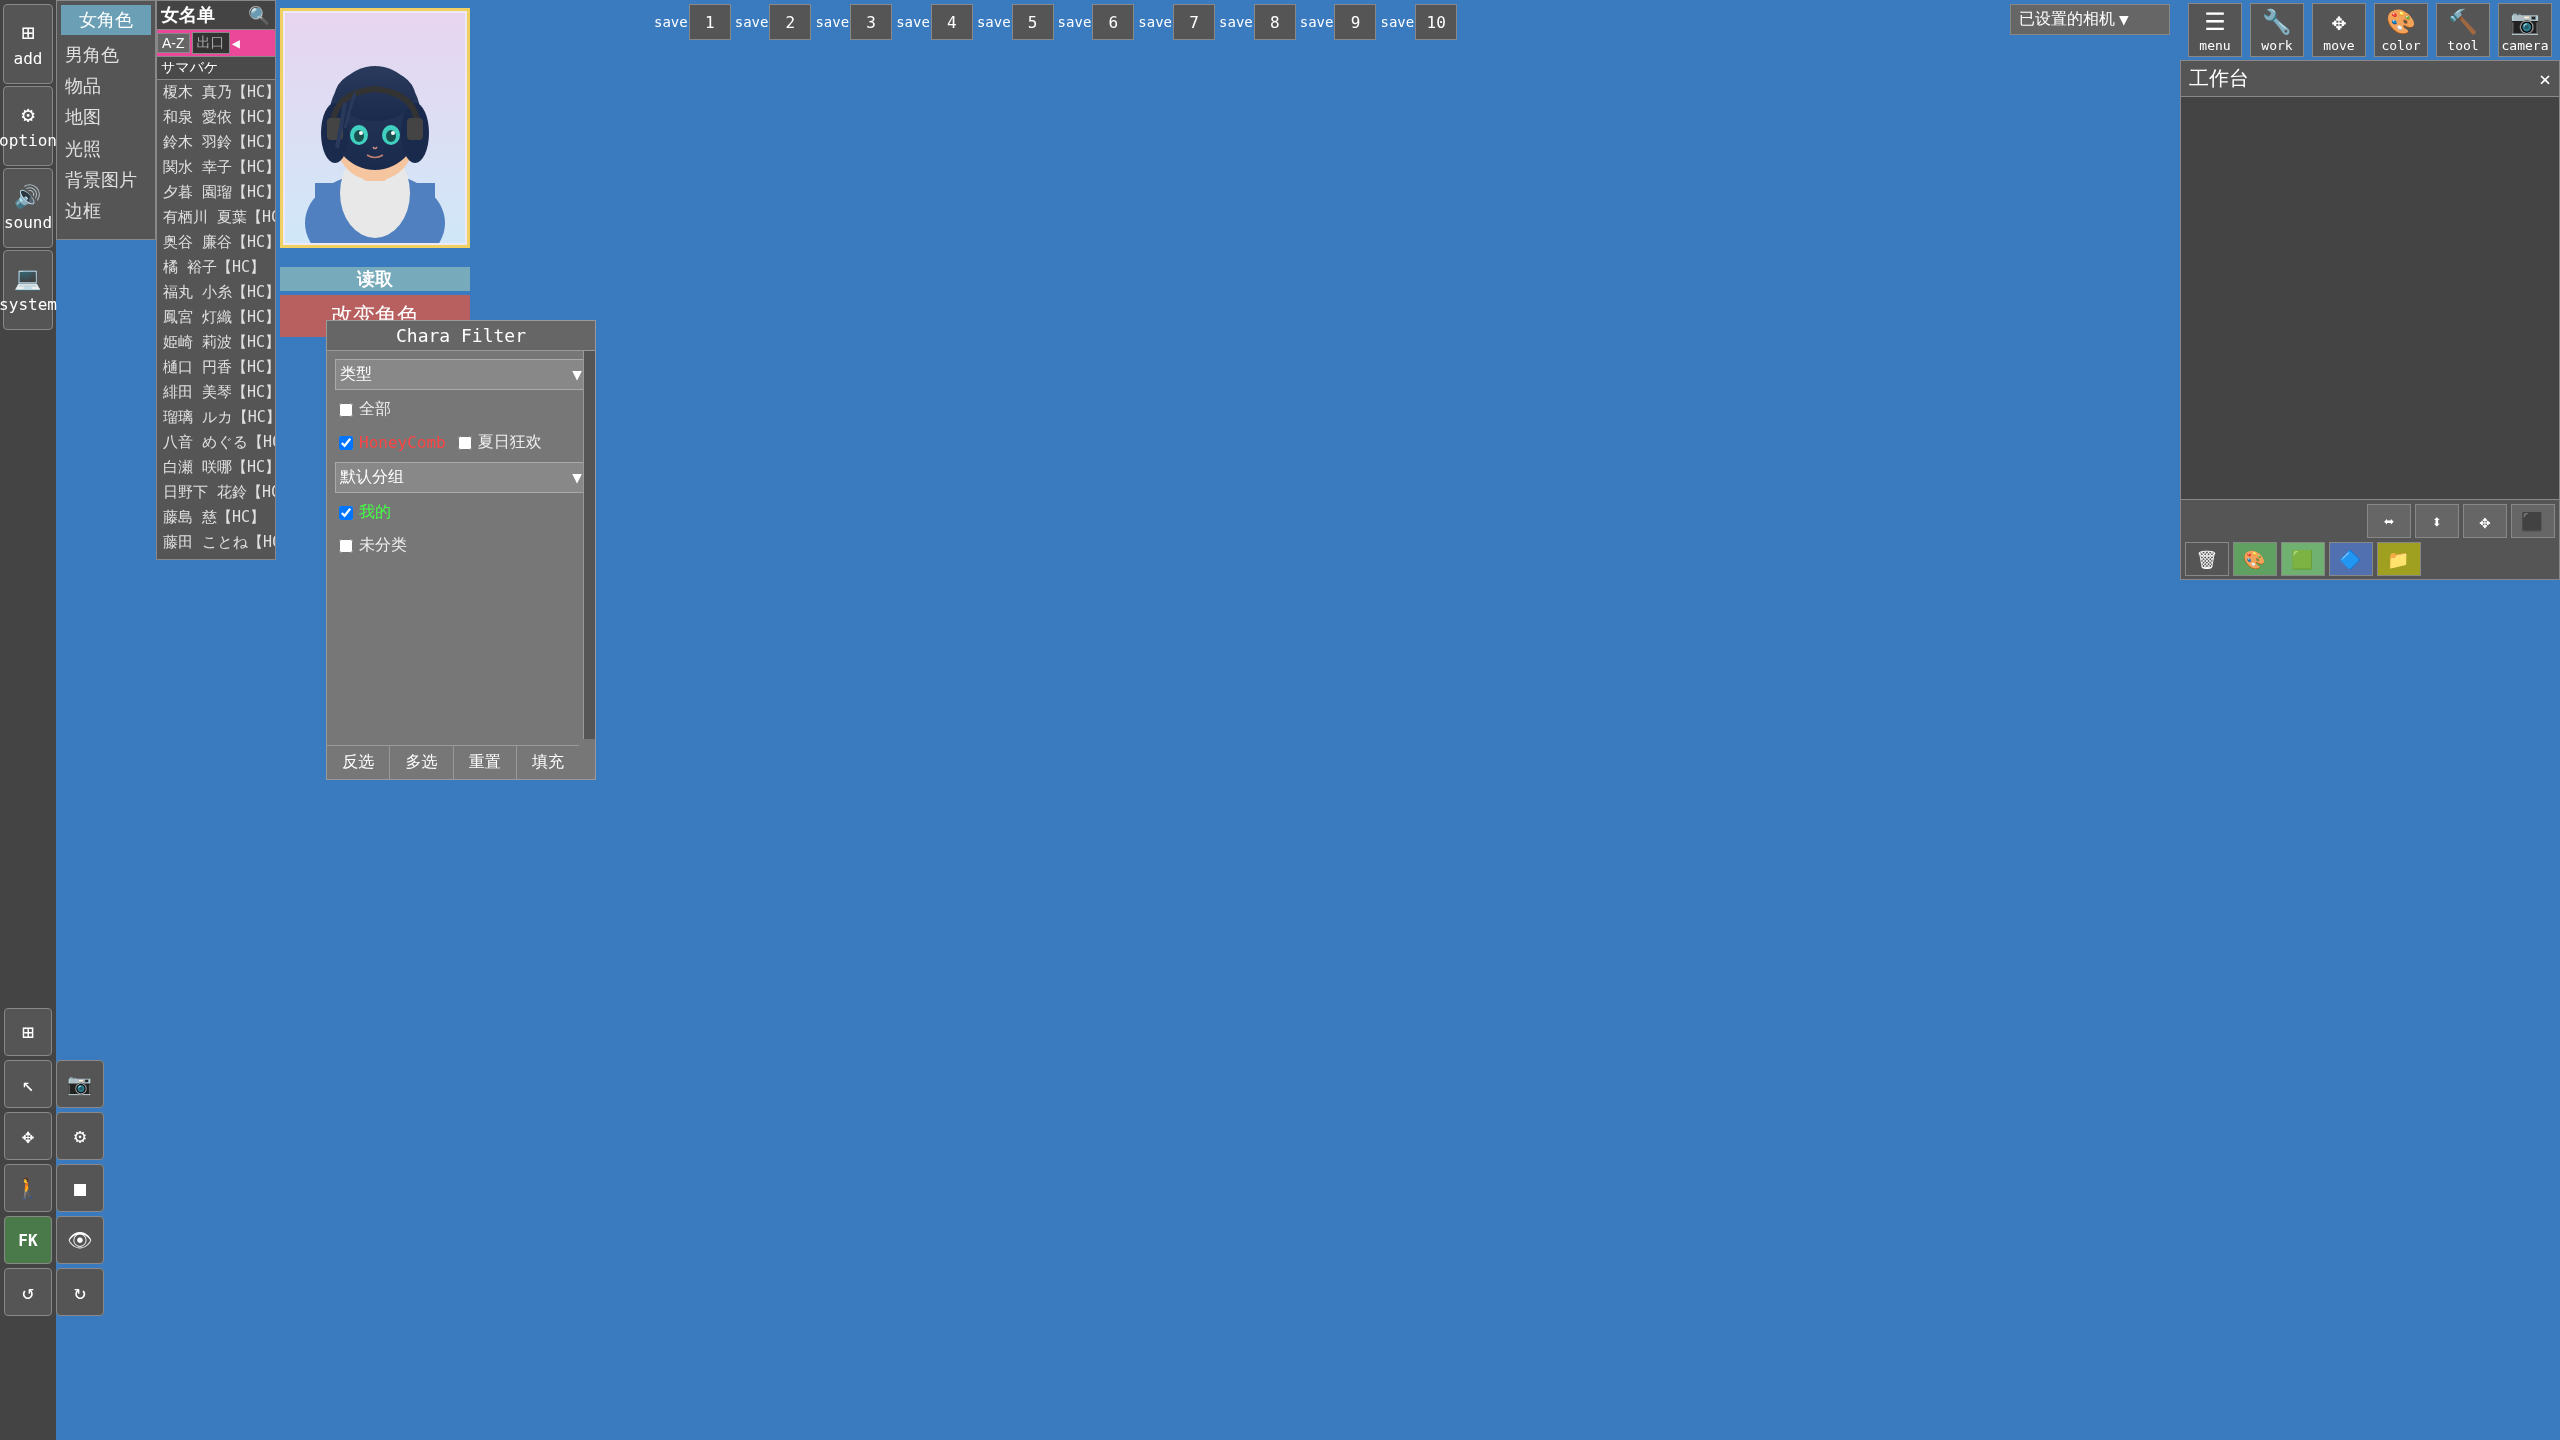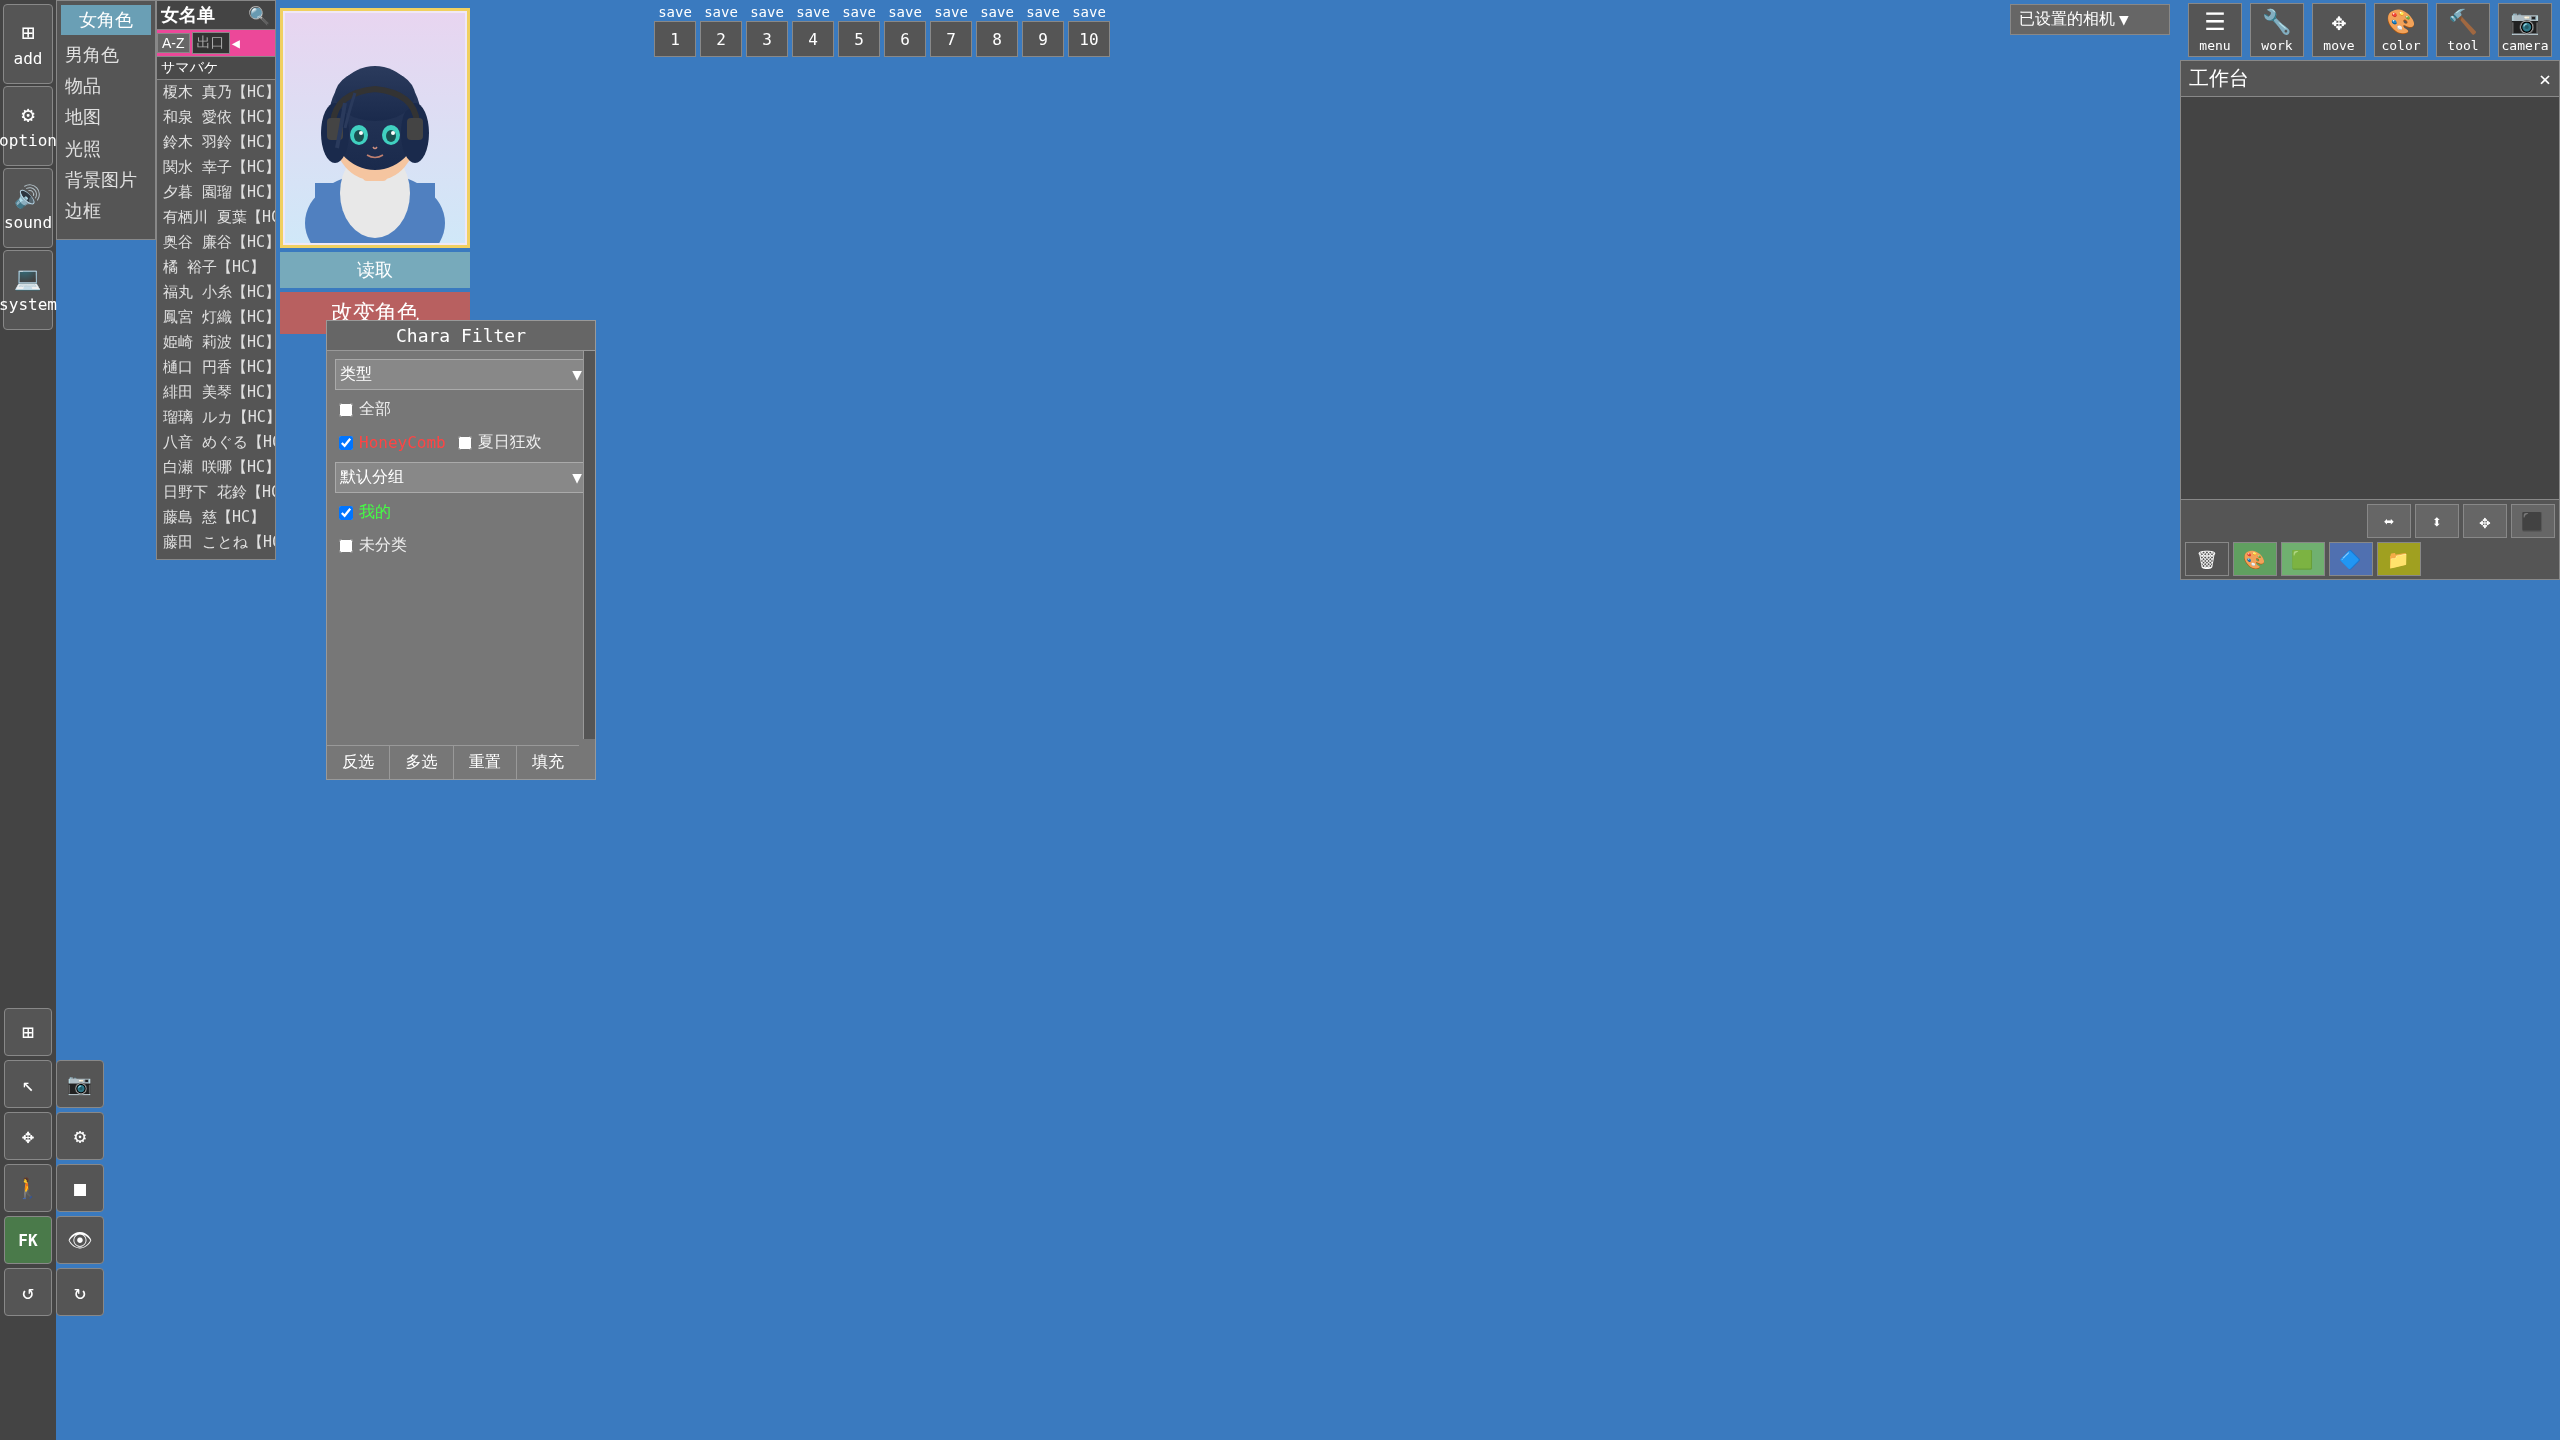--- a/index.html
+++ b/index.html
@@ -166,29 +166,29 @@
       align-items: center;
       justify-content: center;
       overflow: hidden;
     }
     
     #char-image-box svg {
       width: 180px;
       height: 230px;
     }
     #char-read-btn {
-      margin-top: 4px;
+      margin-top: 19px;
       width: 100%;
       background: #7ab;
       border: none;
       color: #fff;
       font-size: 18px;
-      padding: 6px;
-      cursor: pointer;
-      text-align: center;
+      cursor: pointer;
+      text-align: center;
+      font-weight: bold;
     }
     #char-change-btn {
       margin-top: 4px;
       width: 100%;
       background: #b86060;
       border: none;
       color: #fff;
       font-size: 22px;
       padding: 6px;
       cursor: pointer;
@@ -277,21 +277,21 @@
       position: absolute;
       top: 0; left: 650px;
       display: flex;
       align-items: center;
       gap: 4px;
       padding: 4px;
       z-index: 10;
     }
     .save-slot {
       display: flex;
-      flex-direction: column;
+      flex-direction: row;
       align-items: center;
       gap: 1px;
     }
     .save-label {
       color: #fff;
       font-size: 14px;
       text-align: center;
     }
     .save-num-btn {
       width: 42px;

